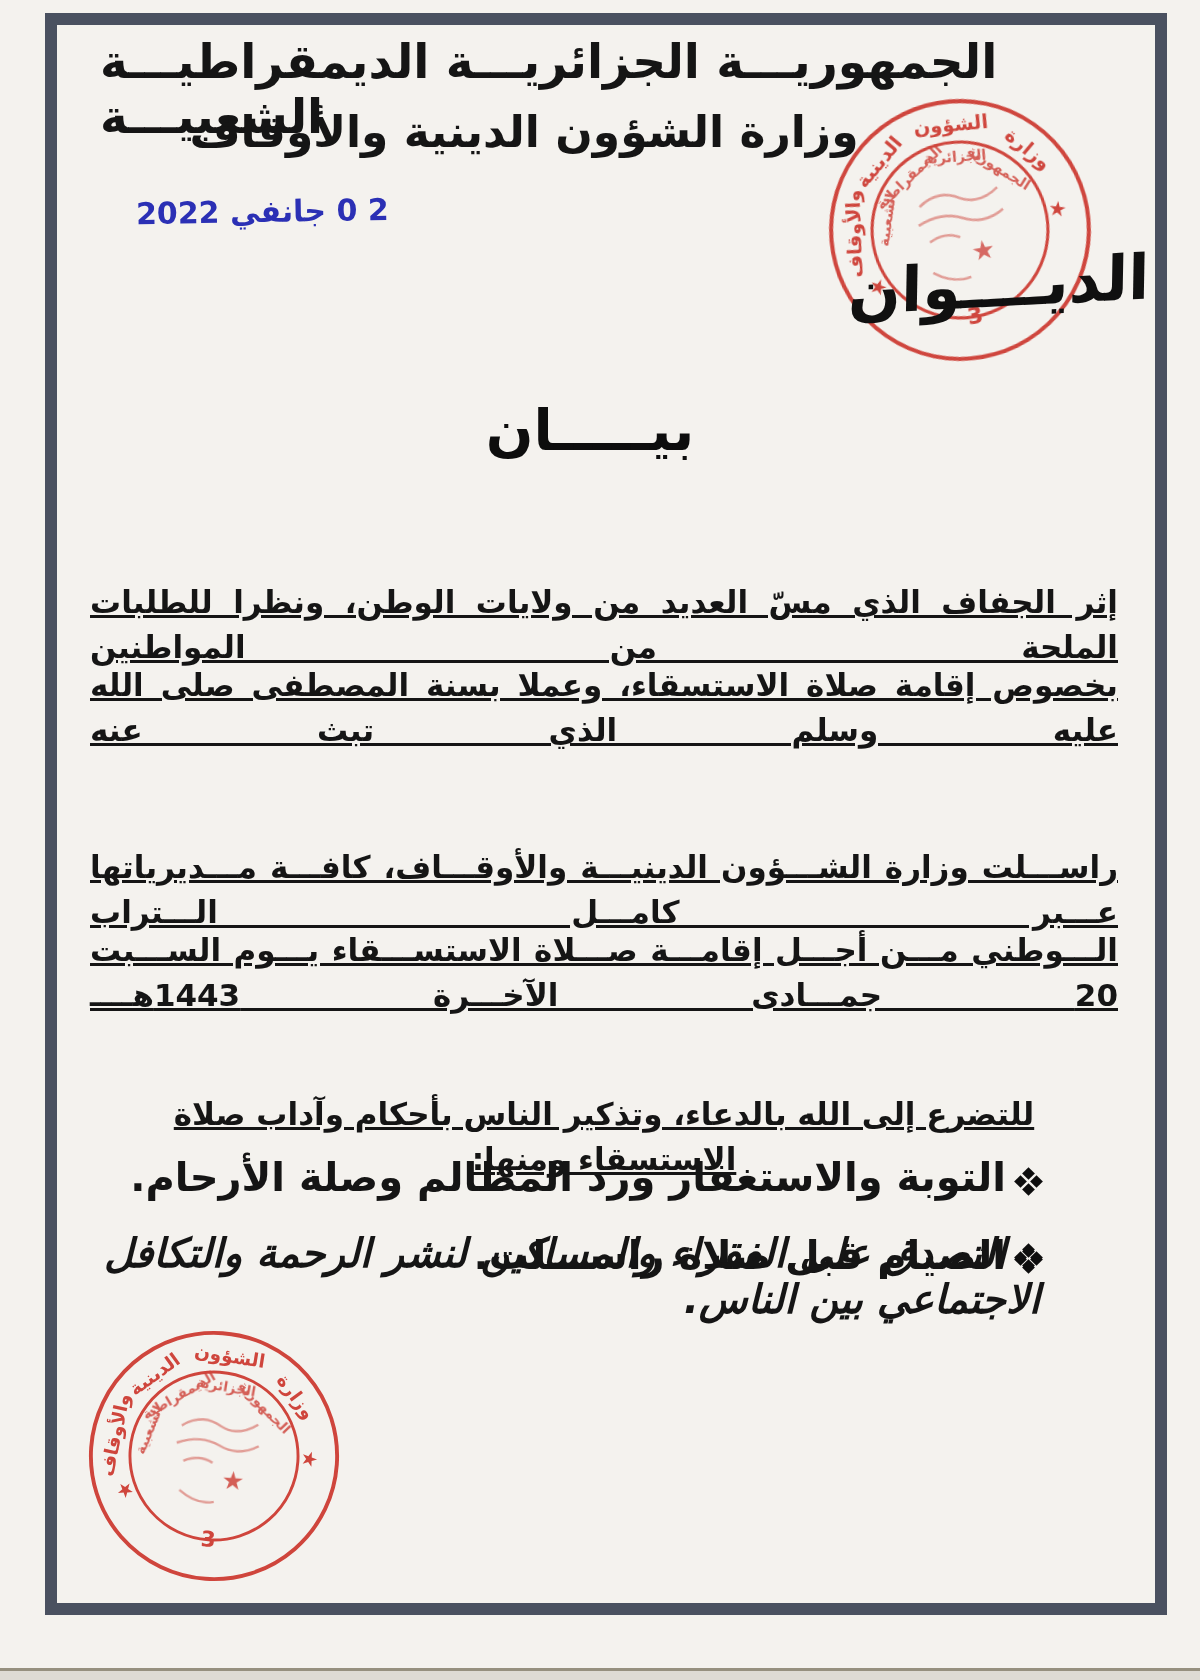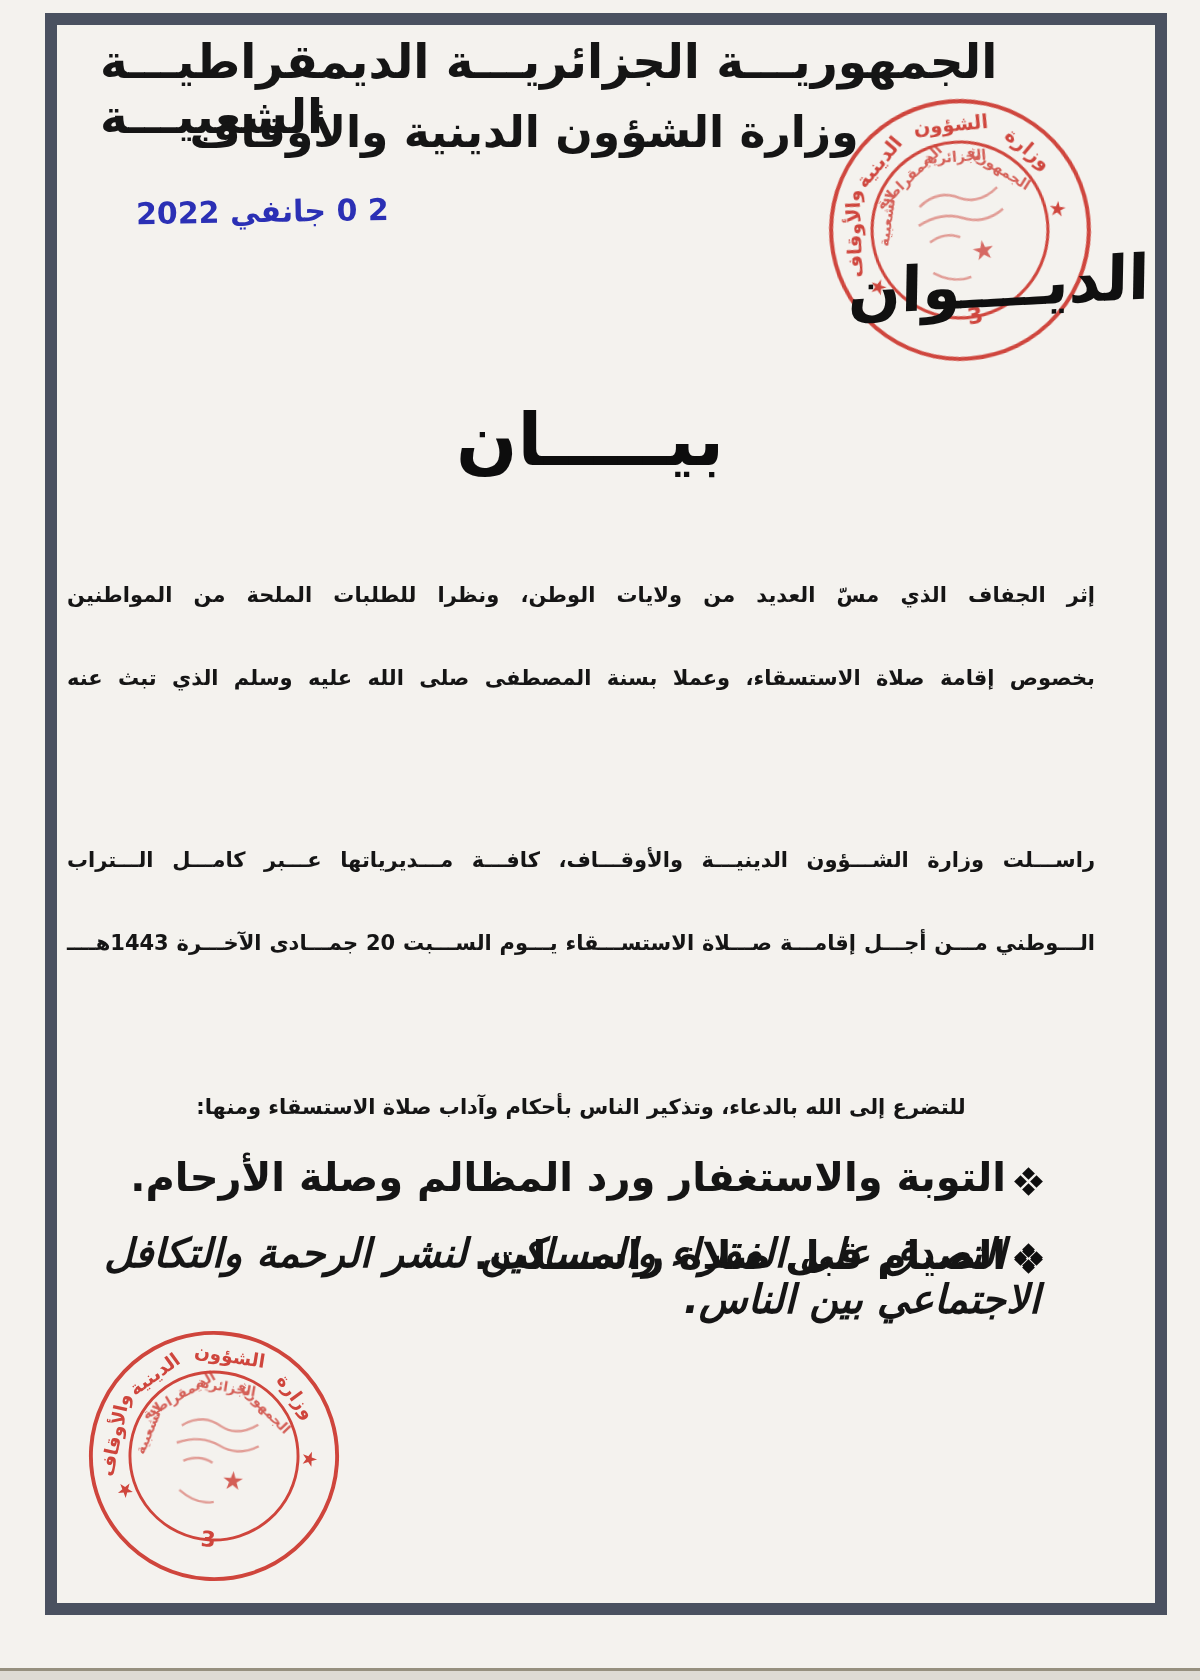--- a/index.html
+++ b/index.html
@@ -56,27 +56,27 @@
   }
   .diwan{
     position:absolute;left:848px;top:248px;width:310px;
     font-size:62px;font-weight:700;color:#101010;
     direction:rtl;text-align:left;
     transform:rotate(-3deg) skewX(-4deg);
     z-index:5;
   }
   .title{
     position:absolute;top:398px;left:0;width:1180px;
-    text-align:center;font-size:72px;font-weight:700;
+    text-align:center;font-size:56px;font-weight:700;
     direction:rtl;color:#0d0d0d;
   }
   .bline{
-    position:absolute;left:67px;width:1028px;
-    font-size:21px;font-weight:700;line-height:1.45;
-    direction:rtl;color:var(--ink);
+    position:absolute;left:90px;width:1028px;
+    font-size:31px;font-weight:700;line-height:1.45;
+    direction:rtl;color:var(--ink);text-decoration:underline;
   }
   .j{text-align:justify;text-align-last:justify;}
   .r{text-align:right;}
   .t1{top:580px;} .t2{top:663px;} .t3{top:766px;}
   .t4{top:845px;} .t5{top:928px;} .t6{top:1010px;} .t7{top:1092px;text-align:center;}
   .bullet{
     position:absolute;left:78px;width:962px;
     direction:rtl;text-align:right;
     font-size:40px;font-weight:700;color:var(--ink);
   }

